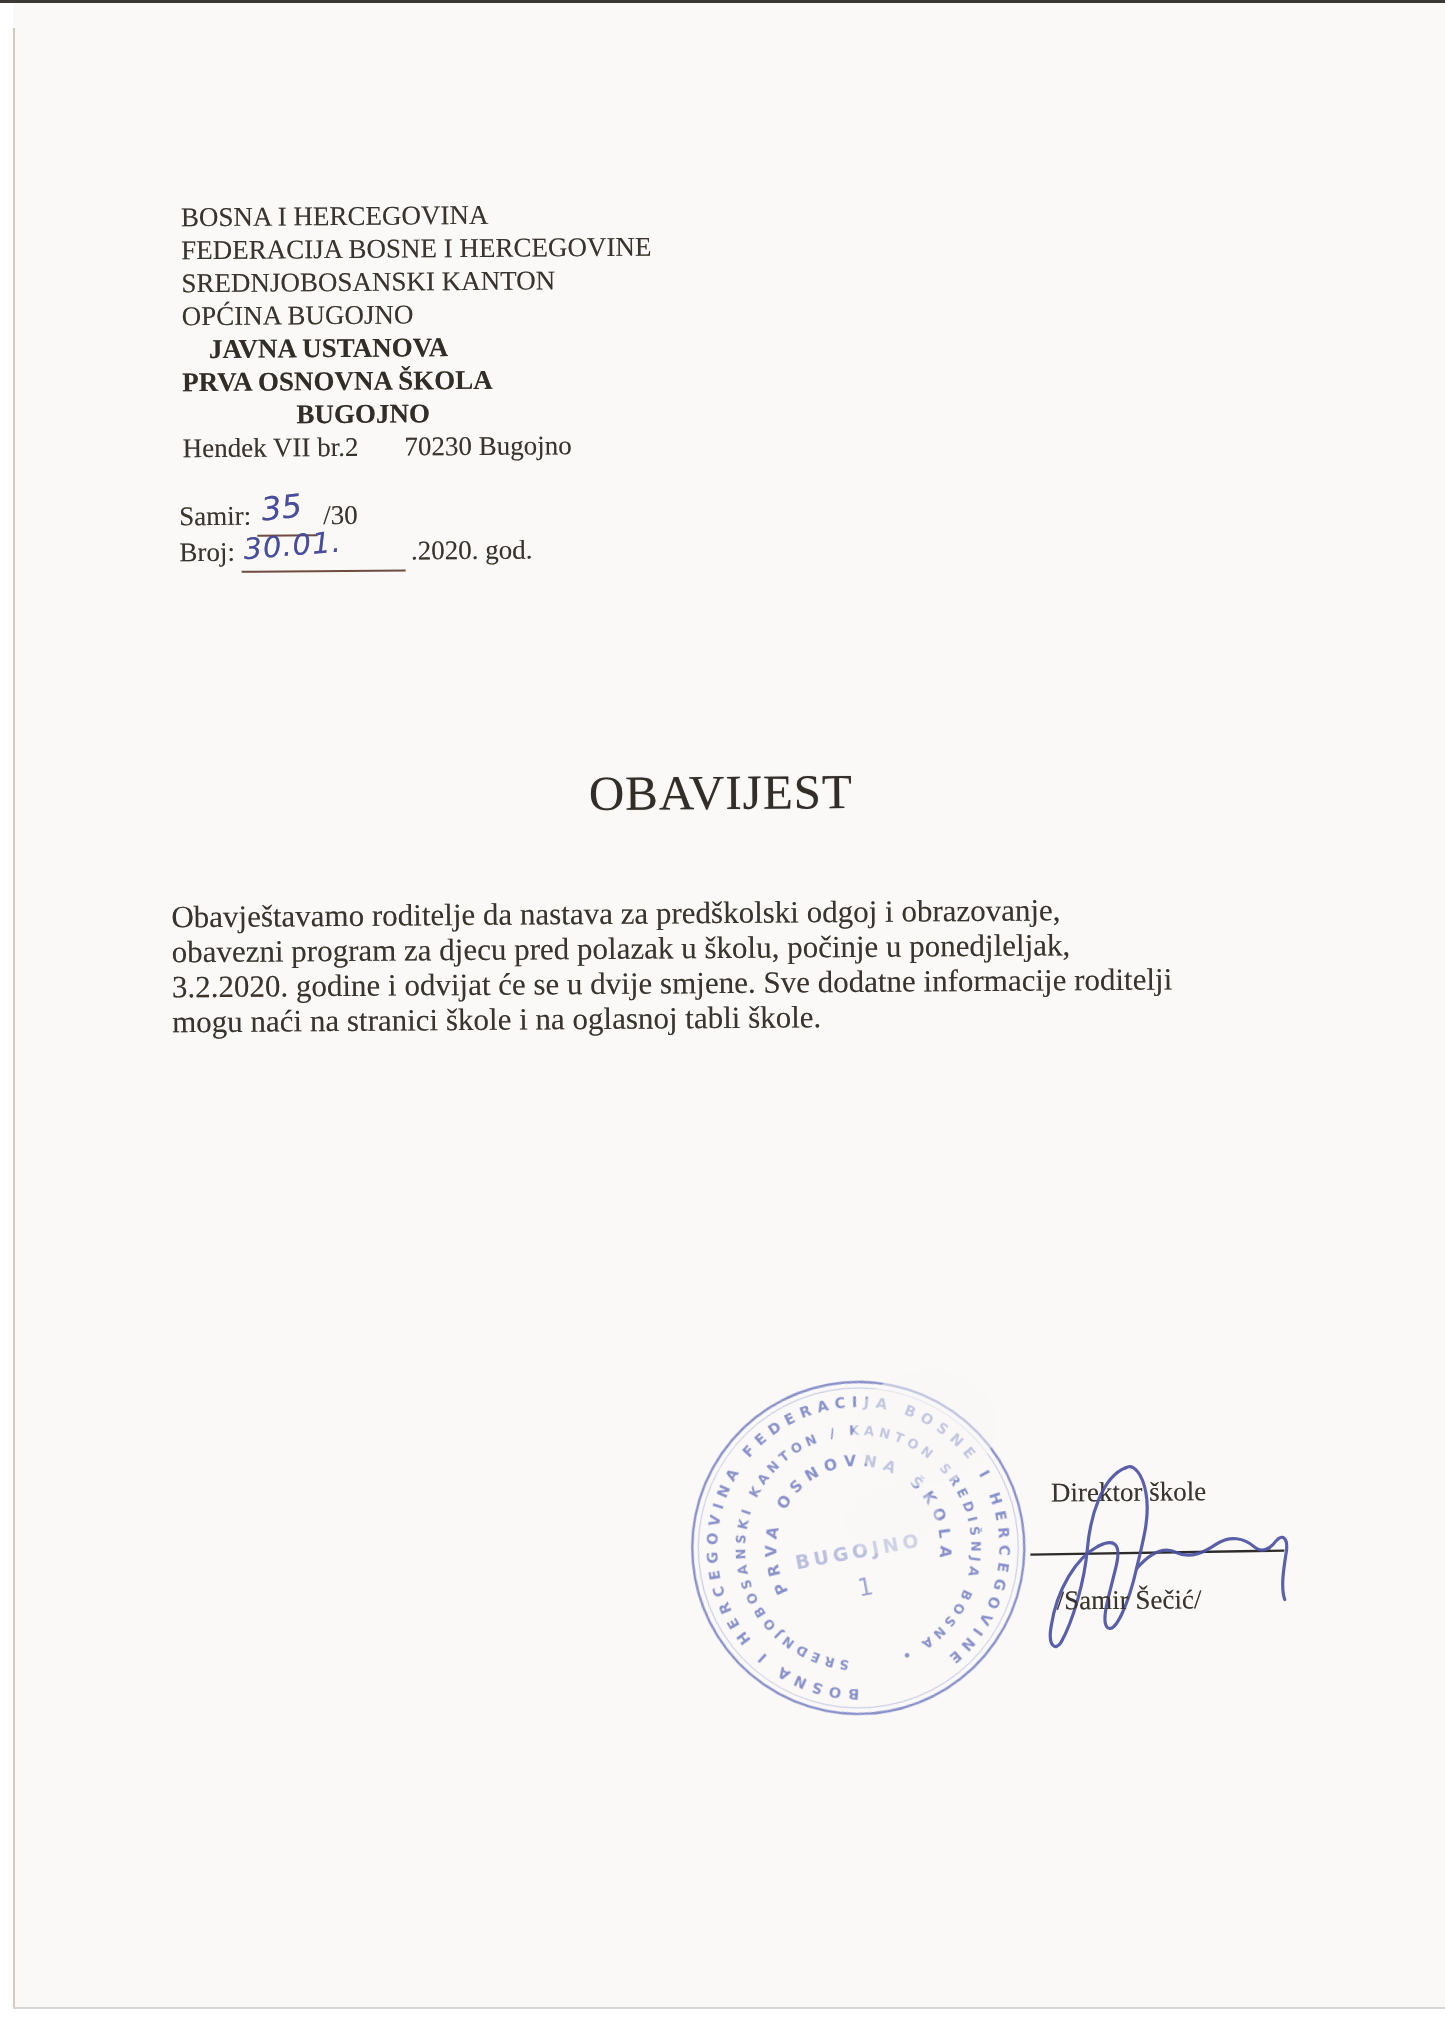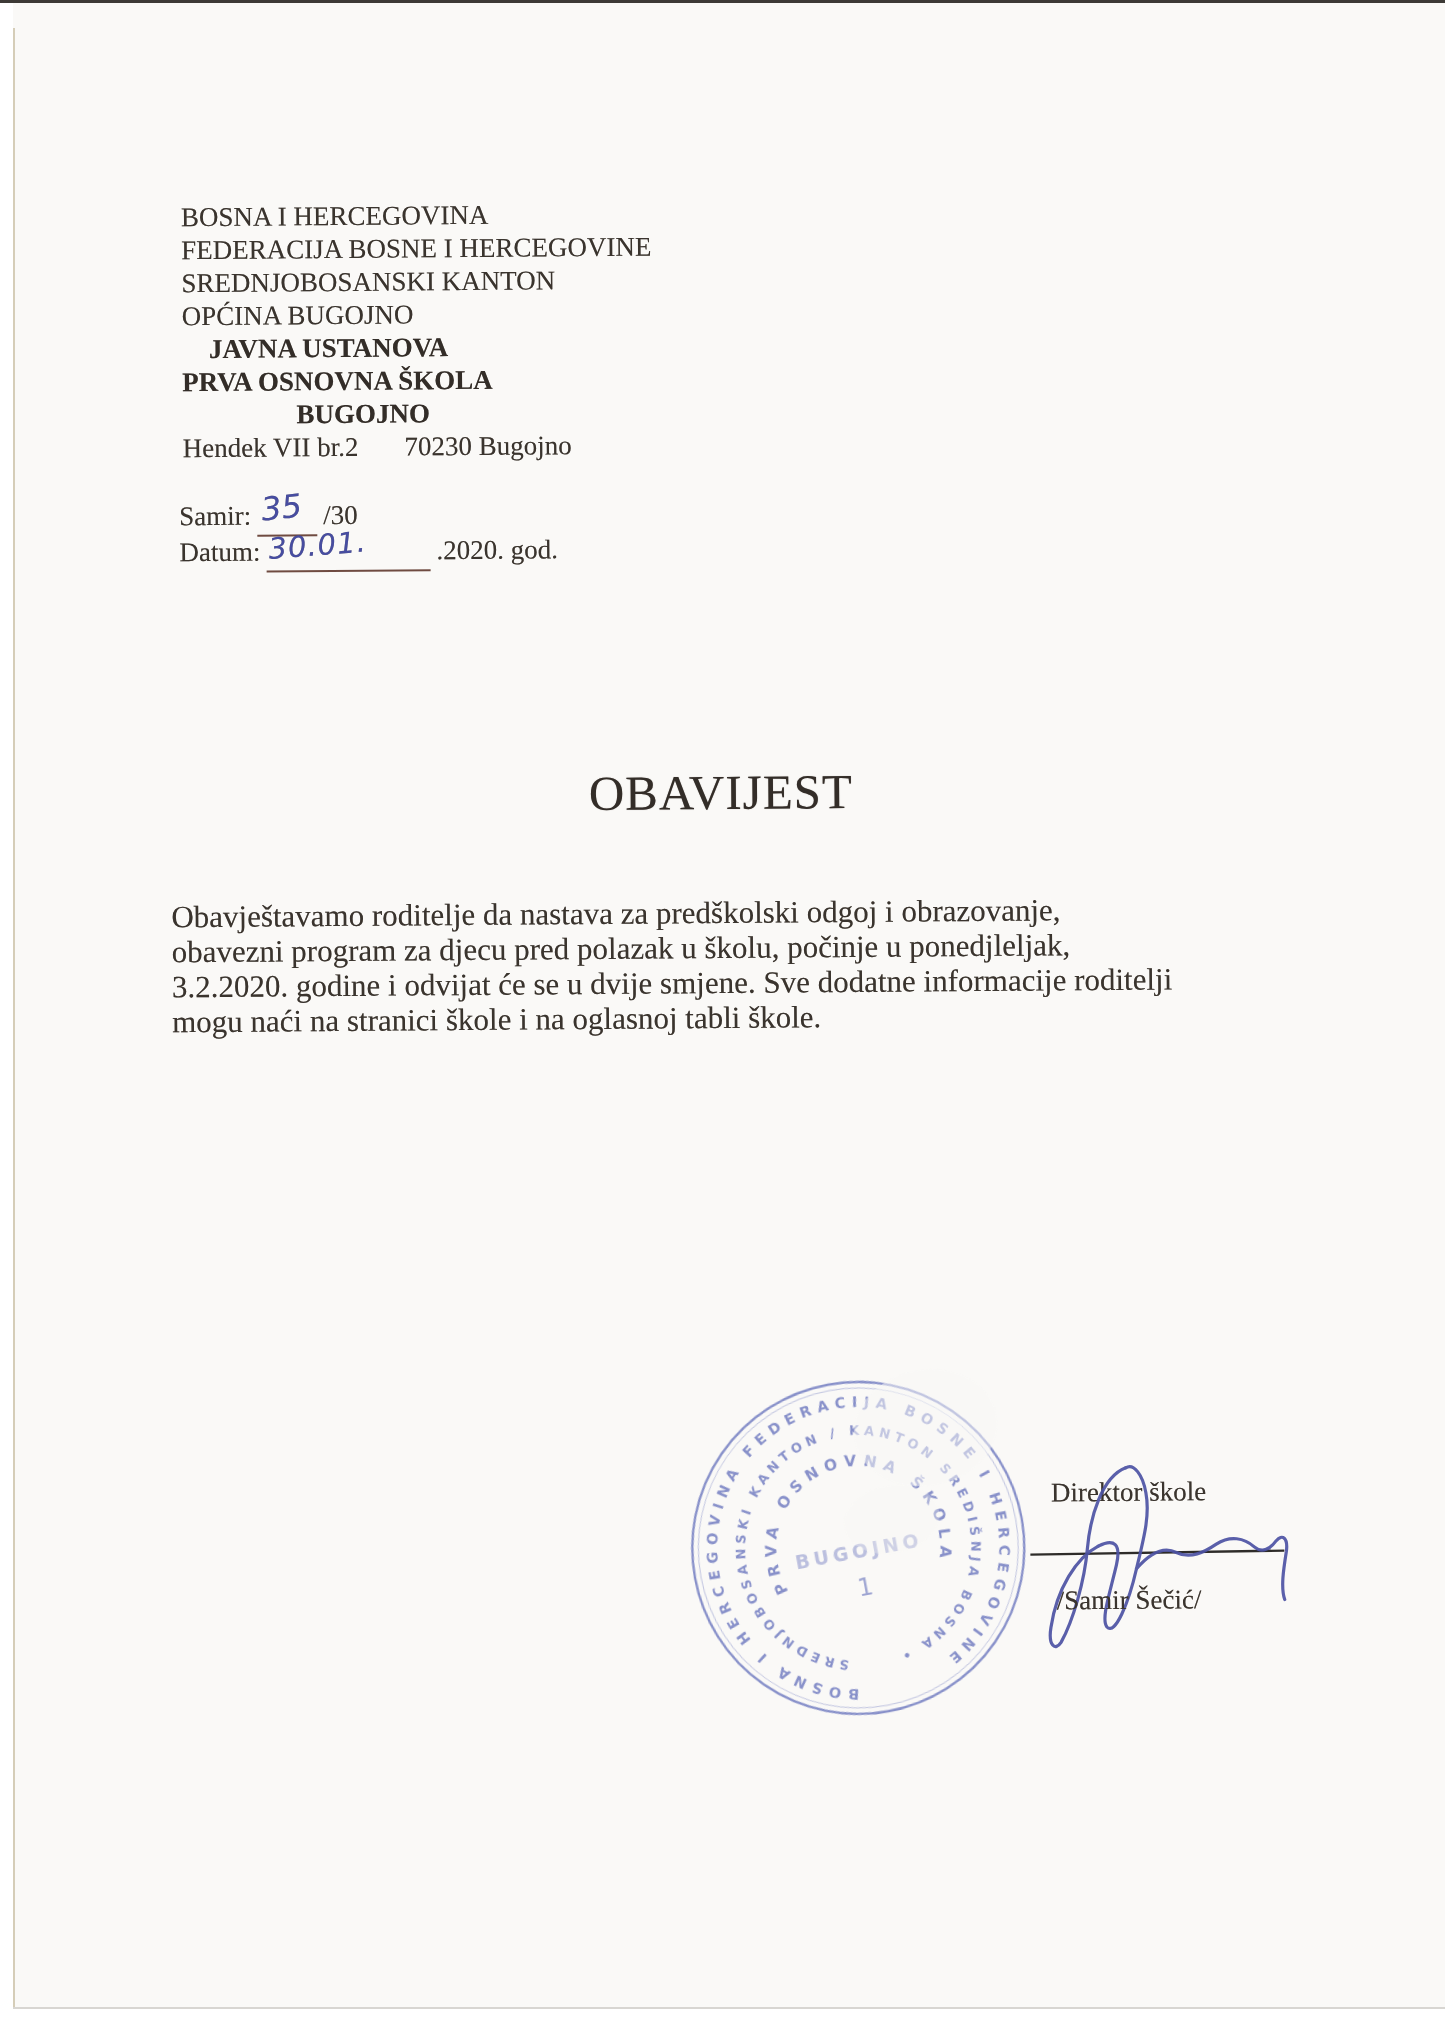--- a/index.html
+++ b/index.html
@@ -57,21 +57,21 @@
       <div>
         <span>Hendek VII br.2</span><span class="addr-gap"></span><span>70230 Bugojno</span>
       </div>
     </div>
 
     <div class="ref-block">
       <div class="ref-line">
         <span>Samir:</span><span class="hw-slot slot-broj"><span class="hw hw-broj">35</span></span><span>/30</span>
       </div>
       <div class="ref-line">
-        <span>Datum:</span><span class="hw-slot slot-datum"><span class="hw hw-datum">30.01.</span></span><span>.2020. god.</span>
+        <span>Broj:</span><span class="hw-slot slot-datum"><span class="hw hw-datum">30.01.</span></span><span>.2020. god.</span>
       </div>
     </div>
 
     <div class="doc-title">OBAVIJEST</div>
 
     <div class="body-par">
       <div>Obavještavamo roditelje da nastava za predškolski odgoj i obrazovanje,</div>
       <div>obavezni program za djecu pred polazak u školu, počinje u ponedjleljak,</div>
       <div>3.2.2020. godine i odvijat će se u dvije smjene. Sve dodatne informacije roditelji</div>
       <div>mogu naći na stranici škole i na oglasnoj tabli škole.</div>

